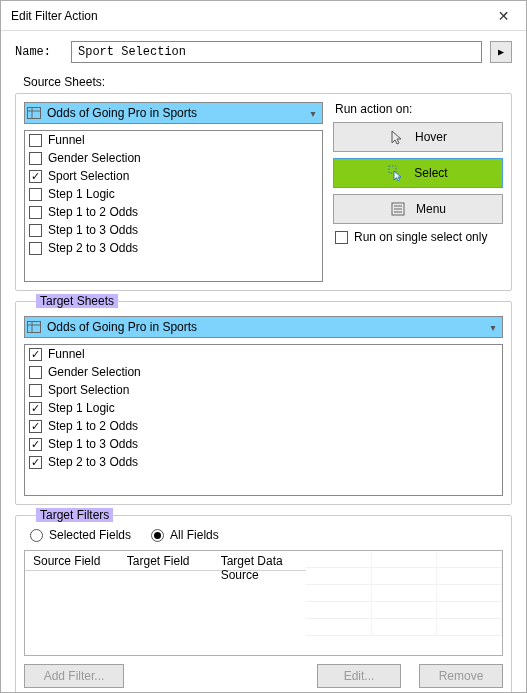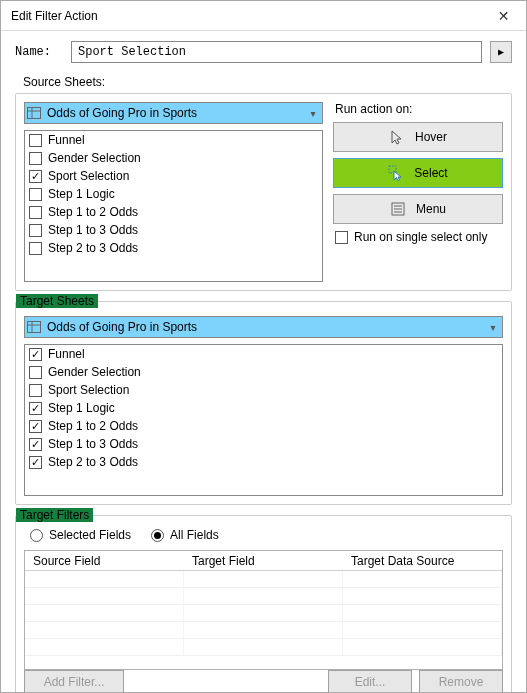--- a/index.html
+++ b/index.html
@@ -50,22 +50,22 @@
   .section-label { margin: 4px 0 4px 8px; }
   .fieldset {
     border: 1px solid #ccc;
     border-radius: 2px;
     padding: 8px;
     margin-bottom: 10px;
     position: relative;
   }
   .fieldset .legend {
     position: absolute;
-    top: -8px; left: 0;
-    background: #15803d;
+    top: -8px; left: 20px;
+    background: #c4b5fd;
     padding: 0 4px;
   }
   .two-col { display: flex; gap: 10px; }
   .left-col { flex: 1; min-width: 0; }
   .right-col { width: 170px; }
   .combo {
     display: flex; align-items: center;
     border: 1px solid #888;
     height: 22px;
     background: #7dd3fc;
@@ -114,39 +114,39 @@
   .small-check-row { display:flex; align-items:center; gap:6px; margin-top:6px; padding-left:2px; }
   .radio {
     width:13px; height:13px; border:1px solid #555; border-radius:50%;
     display:inline-flex; align-items:center; justify-content:center;
   }
   .radio.checked::after { content:""; width:7px; height:7px; background:#000; border-radius:50%; }
   .radio-row { display:flex; align-items:center; gap:6px; margin:6px 0 6px 2px; }
   .tf-radios { display:flex; gap:20px; margin: 4px 0 8px 6px; }
   .grid {
     border: 1px solid #b0b0b0;
-    height: 120px;
+    height: 106px;
     background: #fff;
     display: flex;
-    flex-direction: column;
+    flex-direction: row;
   }
   .grid-header {
     display:flex; height: 20px;
     border-bottom: 1px solid #d0d0d0;
     background: #fff;
   }
   .grid-header > div {
     flex:1; padding: 3px 8px;
   }
   .grid-body { flex:1; overflow:auto; }
   .grid-body .grow {
     display:flex; height:17px; border-bottom:1px solid #f0f0f0;
   }
   .grid-body .grow > div { flex:1; border-right:1px solid #f4f4f4; }
-  .btn-row { display:flex; gap:7px; }
+  .btn-row { display:flex; gap:18px; margin-top:8px; }
   .btn {
     height: 24px;
     border:1px solid #a0a0a0;
     background:#e7e7e7;
     display:flex; align-items:center; justify-content:center;
     padding: 0 10px;
     min-width: 84px;
   }
   .btn.disabled { color:#9a9a9a; }
   .footer {

